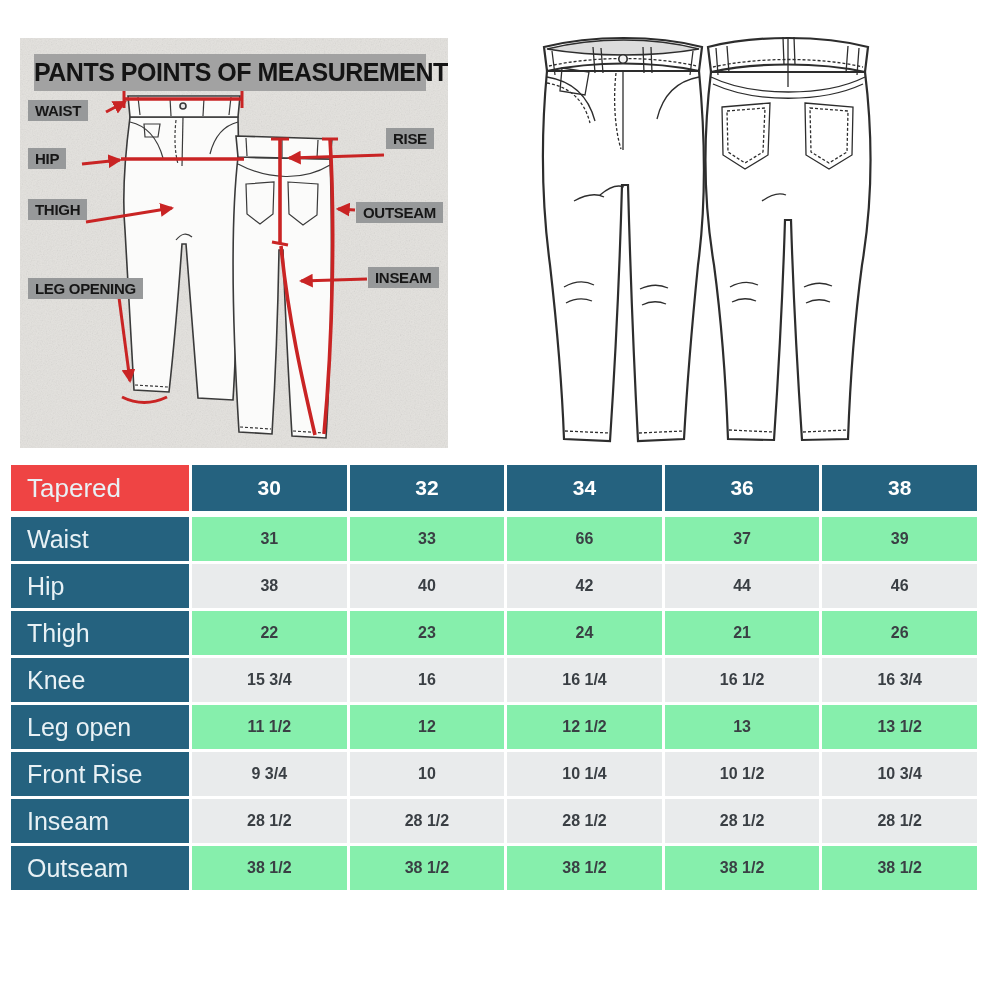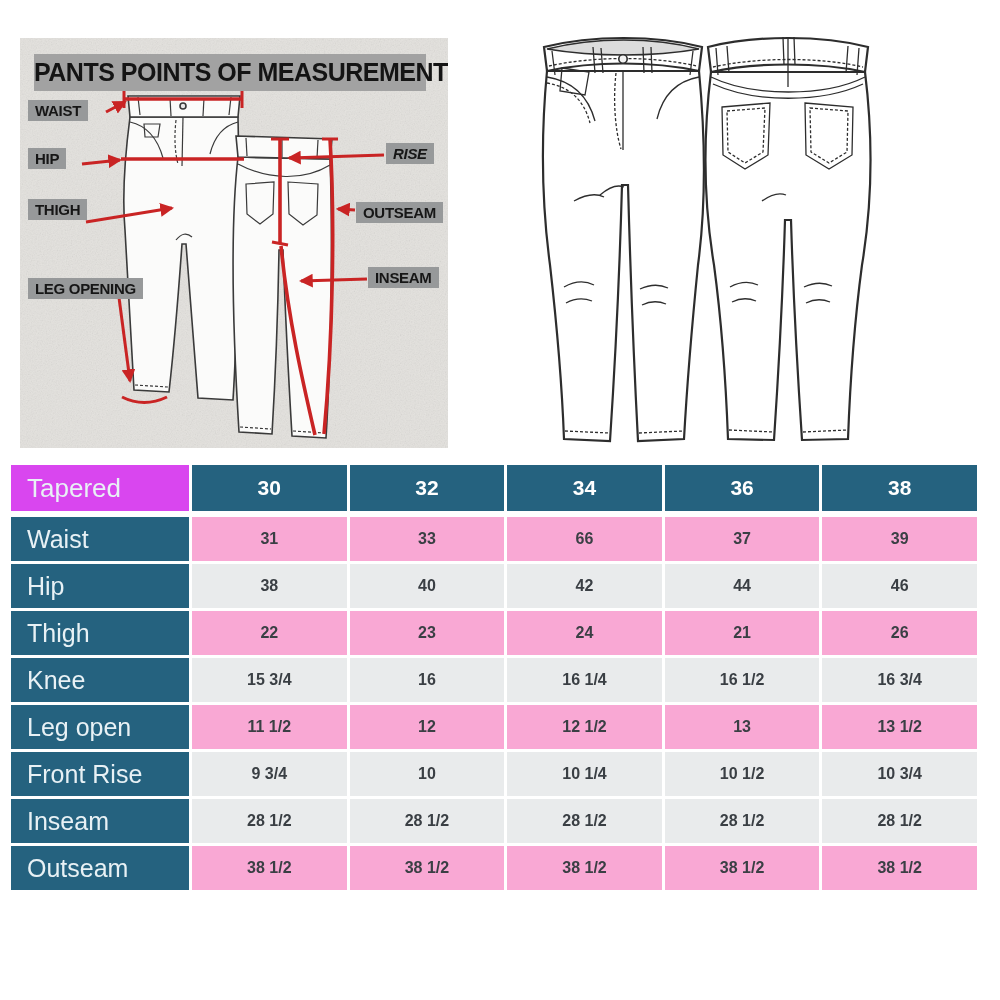--- a/index.html
+++ b/index.html
@@ -11,38 +11,38 @@
   .diagram-panel svg{position:absolute;left:0;top:0;}
   .diagram-title{position:absolute;left:14px;top:16px;width:392px;height:37px;
     background:#a2a2a2;color:#141414;font-weight:800;font-size:25px;letter-spacing:-0.5px;
     text-align:center;line-height:37px;white-space:nowrap;}
   .tag{position:absolute;background:#97999a;color:#161616;font-weight:700;font-size:15px;
     letter-spacing:-0.3px;padding:2px 7px;white-space:nowrap;}
   .tag-waist{left:8px;top:62px;}
   .tag-hip{left:8px;top:110px;}
   .tag-thigh{left:8px;top:161px;}
   .tag-leg{left:8px;top:220px;margin-top:20px;}
-  .tag-rise{left:366px;top:105px;font-style:italic;}
+  .tag-rise{left:366px;top:90px;}
   .tag-outseam{left:336px;top:164px;}
   .tag-inseam{left:348px;top:229px;}
 
   
   .flats-panel{position:absolute;left:500px;top:15px;width:480px;height:440px;background:#fff;}
 
   
   .table-wrap{position:absolute;left:8px;top:462px;width:972px;}
   table.size{border-collapse:separate;border-spacing:3px;width:100%;table-layout:fixed;}
   table.size th,table.size td{margin:0;}
-  th.corner{width:162px;background:#d946ef;color:#e8f1f5;font-weight:400;font-size:26px;
+  th.corner{width:162px;background:#ef4444;color:#e8f1f5;font-weight:400;font-size:26px;
     text-align:left;padding:0 0 0 16px;height:44px;border-bottom:3px solid #fff;}
   th.size-col{background:#25627f;color:#ffffff;font-weight:700;font-size:21px;text-align:center;
     height:44px;border-bottom:3px solid #fff;}
   td.lbl{background:#25627f;color:#e8f1f5;font-weight:400;font-size:25px;text-align:left;
     padding:0 0 0 16px;height:42px;}
-  tr.dark td.val{background:#f9a8d4;}
+  tr.dark td.val{background:#86efac;}
   tr.light td.val{background:#e9ebec;}
   td.val{color:#3a3f44;font-weight:700;font-size:16px;text-align:center;height:42px;}
 </style>
 </head>
 <body>
 
 <div class="canvas">
 
   <div class="diagram-panel">
     <svg width="428" height="410" viewBox="0 0 428 410">

